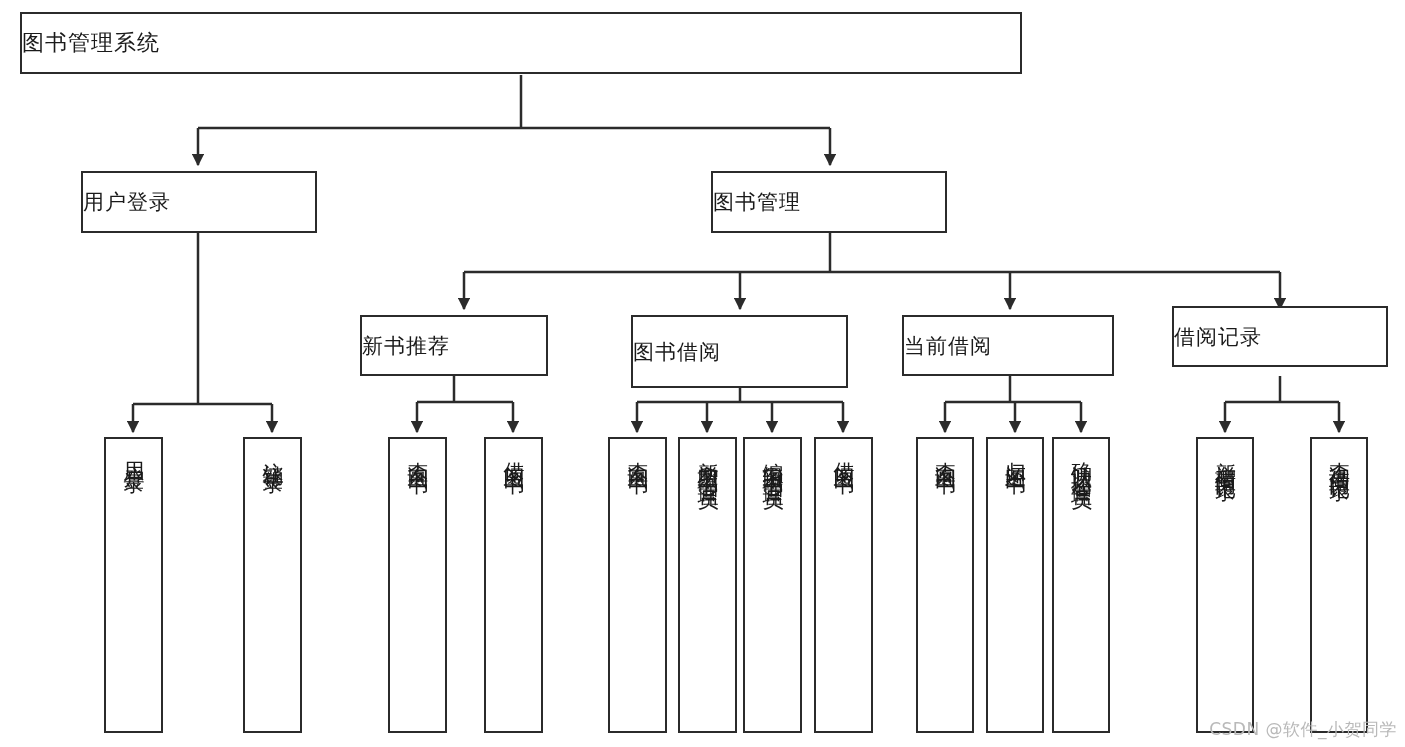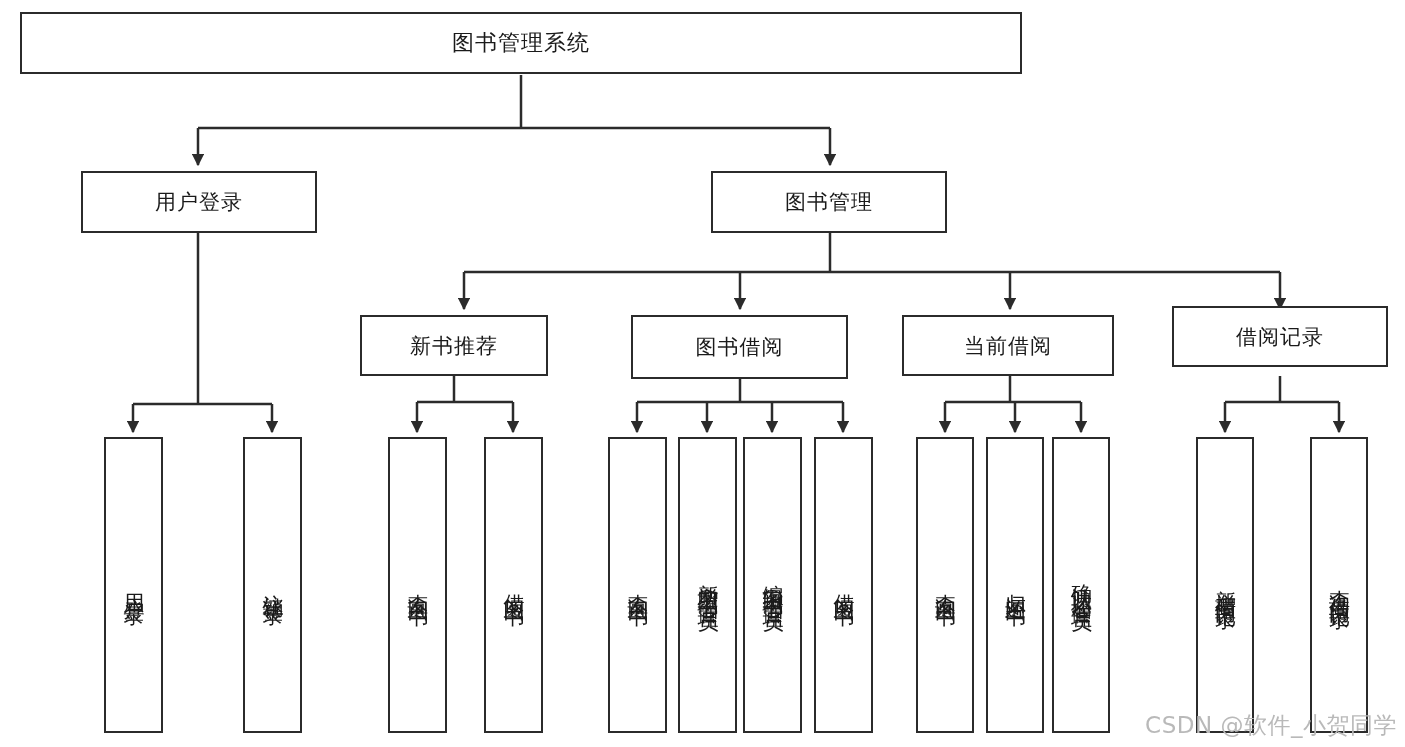--- a/index.html
+++ b/index.html
@@ -25,21 +25,21 @@
     height: 747px;
     pointer-events: none;
   }
   .node {
     position: absolute;
     box-sizing: border-box;
     border: 2.5px solid #2b2b2b;
     background: #ffffff;
     display: flex;
     align-items: center;
-    justify-content: center;
+    justify-content: flex-start;
     color: #1a1a1a;
   }
   .node.horiz {
     font-size: 21px;
     letter-spacing: 1px;
   }
   .node.root {
     font-size: 22px;
     letter-spacing: 1px;
   }
@@ -53,21 +53,21 @@
   }
   .node.leaf .vlabel {
     writing-mode: vertical-rl;
     text-orientation: upright;
     white-space: nowrap;
   }
   .watermark {
     position: absolute;
     right: 8px;
     bottom: 6px;
-    font-size: 23px;
+    font-size: 17px;
     color: #b9b9b9;
     letter-spacing: 0.5px;
     white-space: nowrap;
     font-family: "DejaVu Sans", "Liberation Sans", sans-serif;
   }
 </style>
 </head>
 <body>
 
 <div id="stage">
@@ -129,21 +129,21 @@
   <div class="node horiz" style="left:81px; top:171px; width:236px; height:62px;">
     <span>用户登录</span>
   </div>
   <div class="node horiz" style="left:360px; top:315px; width:188px; height:61px;">
     <span>新书推荐</span>
   </div>
 
   <div class="node horiz" style="left:711px; top:171px; width:236px; height:62px;">
     <span>图书管理</span>
   </div>
-  <div class="node horiz" style="left:631px; top:315px; width:217px; height:64px;">
+  <div class="node horiz" style="left:631px; top:315px; width:217px; height:73px;">
     <span>图书借阅</span>
   </div>
   <div class="node horiz" style="left:902px; top:315px; width:212px; height:61px;">
     <span>当前借阅</span>
   </div>
   <div class="node horiz" style="left:1172px; top:306px; width:216px; height:61px;">
     <span>借阅记录</span>
   </div>
 
   <div class="node leaf" style="left:104px; top:437px; width:59px; height:296px;">

